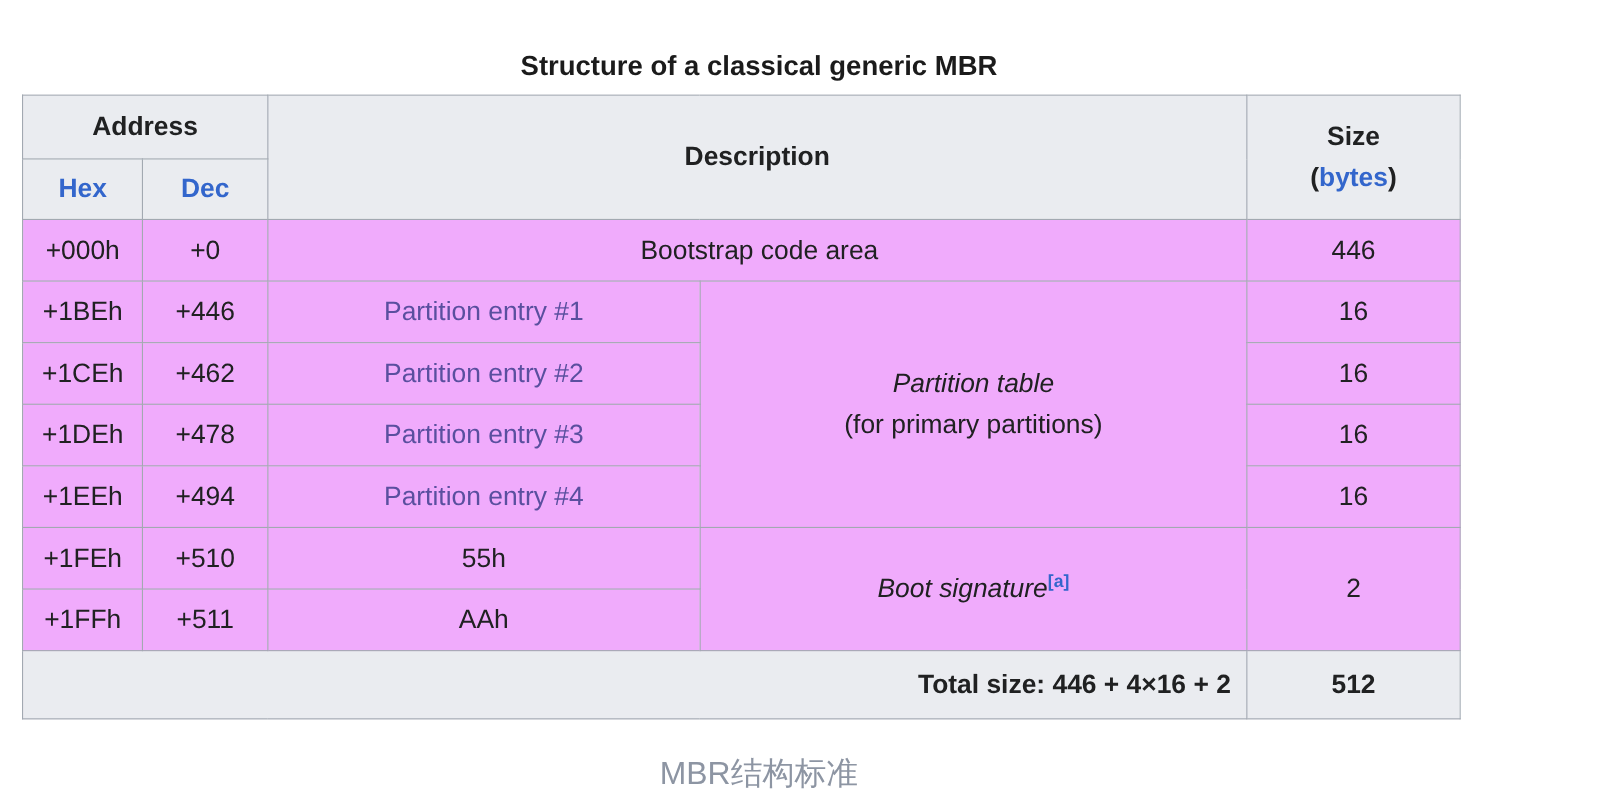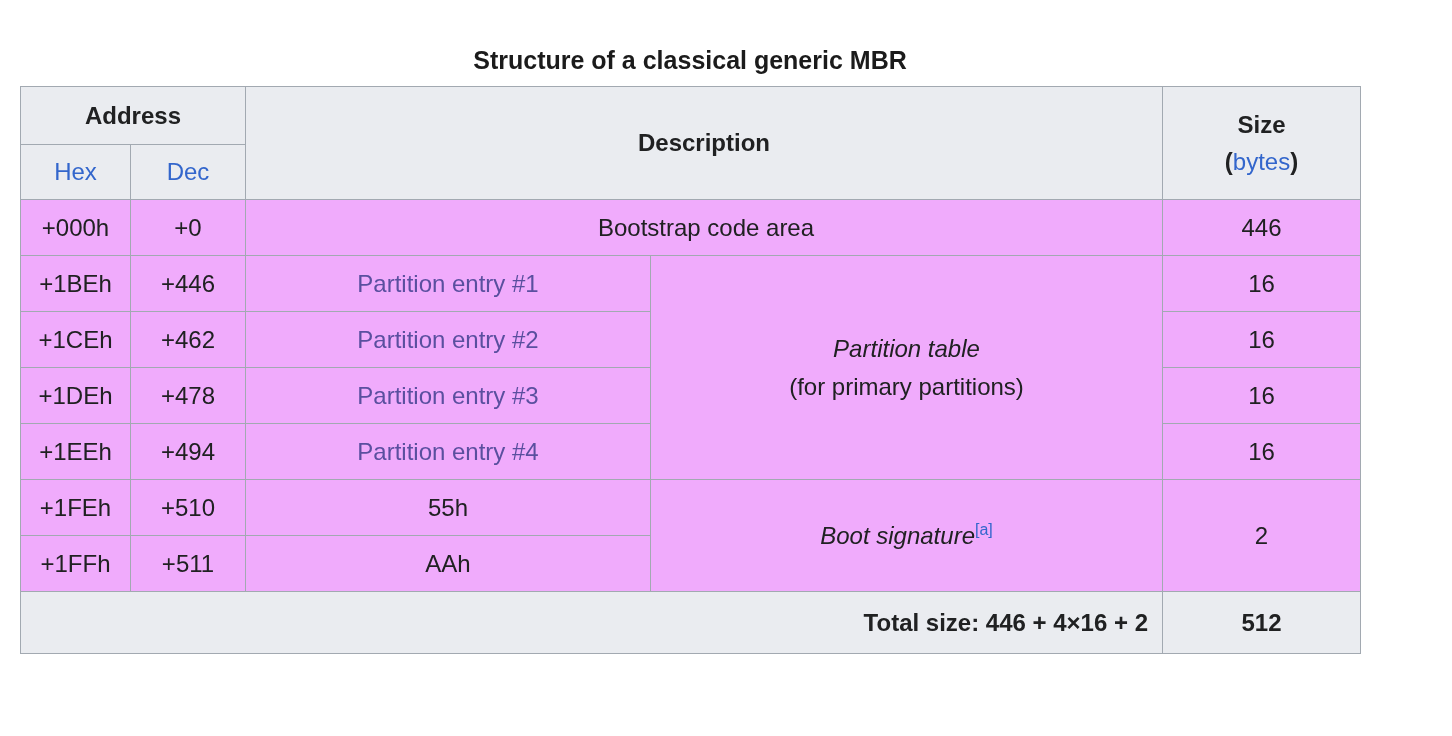--- a/index.html
+++ b/index.html
@@ -1,19 +1,19 @@
 <!DOCTYPE html>
 <html><head>
 <meta charset="utf-8">
 <style>
   * { box-sizing: border-box; margin: 0; padding: 0; }
   html, body { background: #ffffff; }
   .stage {
     position: relative;
-    width: 1452px;
+    width: 1328px;
     height: 736px;
     background: #ffffff;
     overflow: hidden;
     font-family: "Liberation Sans", sans-serif;
     color: #202122;
   }
   .table-title {
     position: absolute;
     top: 46px;
     left: 20px;
@@ -38,21 +38,21 @@
     padding: 2px 10px;
   }
   table.mbr th { background: #eaecf0; font-weight: bold; }
   table.mbr td { background: #f0abfc; font-weight: normal; }
   tr.h1 { height: 58px; }
   tr.h2 { height: 55px; }
   tr.hr { height: 56px; }
   tr.ht { height: 62px; }
   .left-align  { text-align: center; padding-left: 14px !important; }
   .right-align { text-align: right !important; padding-right: 14px !important; }
-  .link-blue   { color: #3366cc; text-decoration: none; font-weight: normal; cursor: pointer; }
+  .link-blue   { color: #3366cc; text-decoration: none; font-weight: bold; cursor: pointer; }
   .link-purple { color: #5a4f9f; text-decoration: none; cursor: pointer; margin-top: 29px; }
   .italic { font-style: italic; }
   .sup-ref { font-size: 16px; vertical-align: super; line-height: 0; font-style: normal; }
   .two-line { line-height: 1.55; }
   .figure-caption {
     position: absolute;
     top: 684px;
     left: 20px;
     width: 1340px;
     text-align: center;
@@ -171,14 +171,15 @@
     </tr>
 
     <tr class="ht">
       <th colspan="4" class="right-align">Total size: 446 + 4×16 + 2</th>
       <th>512</th>
     </tr>
   </tbody>
     </table>
 
 
+  <div class="figure-caption">MBR结构标准</div>
 
 </div>
 
 </body></html>

